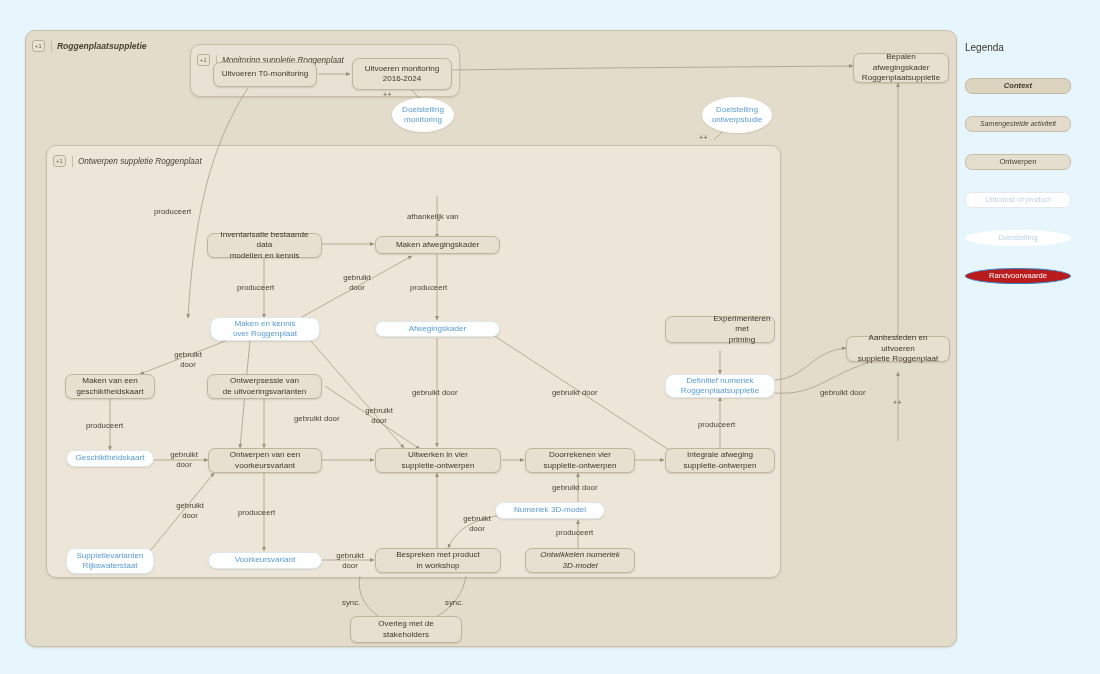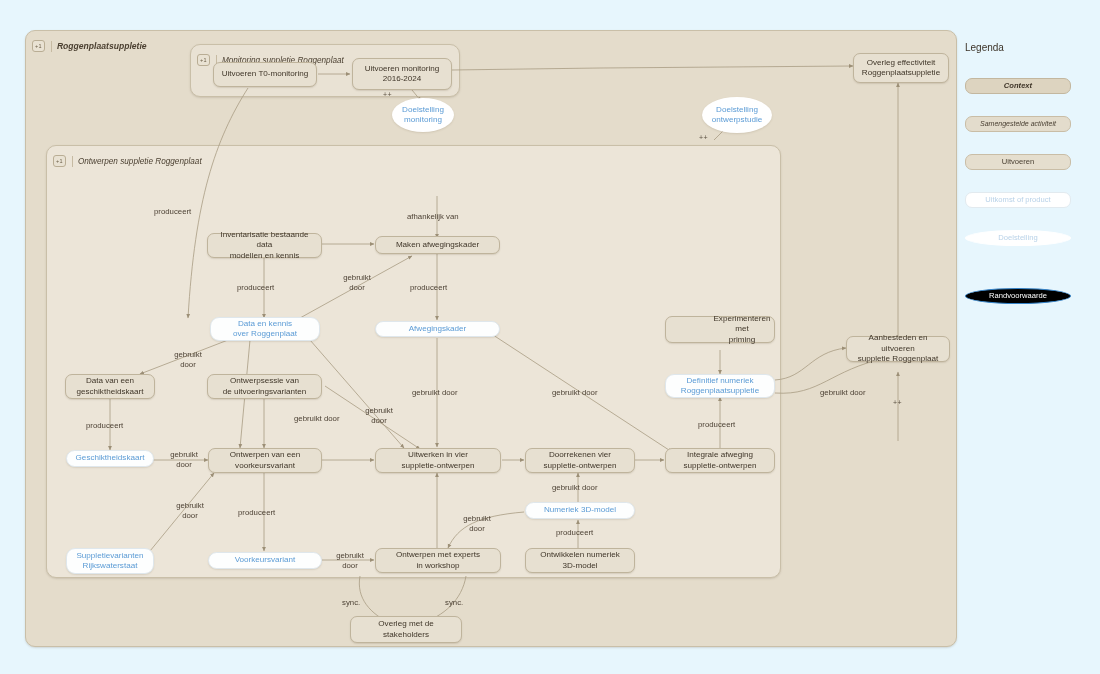--- a/index.html
+++ b/index.html
@@ -115,21 +115,21 @@
   .litem{
     width:106px;box-sizing:border-box;
     text-align:center;font-size:7.6px;line-height:12px;
     border-radius:7px;padding:1px 2px;
   }
   .litem.context{background:#ddd4c0;border:1px solid #c3b79f;font-weight:bold;font-style:italic;color:#3f3528;}
   .litem.comp{background:#e3dccc;border:1px solid #c9bda6;font-style:italic;font-size:7px;color:#4a4033;}
   .litem.act{background:#e5dece;border:1px solid #c9bda6;color:#4a4033;}
   .litem.prod{background:#ffffff;border:1px solid #e2eaef;color:#b9d2e8;}
   .litem.goal{background:#ffffff;border:1px solid #ffffff;border-radius:50%;color:#b9d2e8;}
-  .litem.pre{background:#000000;border:1px solid #3583c8;border-radius:50%;color:#ffffff;margin-top:20px;}
+  .litem.pre{background:#b91c1c;border:1px solid #3583c8;border-radius:50%;color:#ffffff;}
 </style>
 </head>
 <body>
 
 <div id="root">
 
   <div class="ctx" id="ctx-root" style="left:25px;top:30px;width:930px;height:615px;">
     <div class="ctx-head">
       <span class="badge">+1</span>
       <span class="ctx-title bold">Roggenplaatsuppletie</span>
@@ -237,21 +237,21 @@
   <div class="node activity" style="left:213px;top:62px;width:104px;height:25px;">
       <span>Uitvoeren T0-monitoring</span>
     </div>
 
   <div class="node activity" style="left:352px;top:58px;width:100px;height:32px;">
       <span style="white-space:pre-line;">Uitvoeren monitoring
 2016-2024</span>
     </div>
 
   <div class="node activity" style="left:853px;top:53px;width:96px;height:30px;">
-      <span style="white-space:pre-line;">Overleg effectiviteit
+      <span style="white-space:pre-line;">Bepalen afwegingskader
 Roggenplaatsuppletie</span>
     </div>
 
   <div class="node goal" style="left:392px;top:98px;width:62px;height:34px;">
       <span style="white-space:pre-line;">Doelstelling
 monitoring</span>
     </div>
 
   <div class="node goal" style="left:702px;top:97px;width:70px;height:36px;">
       <span style="white-space:pre-line;">Doelstelling
@@ -262,40 +262,40 @@
   <div class="node activity" style="left:207px;top:233px;width:115px;height:25px;">
       <span style="white-space:pre-line;">Inventarisatie bestaande data
 modellen en kennis</span>
     </div>
 
   <div class="node activity" style="left:375px;top:236px;width:125px;height:18px;">
       <span>Maken afwegingskader</span>
     </div>
 
   <div class="node product" style="left:210px;top:317px;width:110px;height:24px;">
-      <span style="white-space:pre-line;">Data en kennis
+      <span style="white-space:pre-line;">Maken en kennis
 over Roggenplaat</span>
     </div>
 
   <div class="node product" style="left:375px;top:321px;width:125px;height:16px;">
       <span>Afwegingskader</span>
     </div>
 
   <div class="node activity" style="left:665px;top:316px;width:110px;height:27px;">
       <span style="white-space:pre-line;margin-left:44px;">Experimenteren met
 priming</span>
     </div>
 
   <div class="node activity" style="left:846px;top:336px;width:104px;height:26px;">
       <span style="white-space:pre-line;">Aanbesteden en uitvoeren
 suppletie Roggenplaat</span>
     </div>
 
   <div class="node activity" style="left:65px;top:374px;width:90px;height:25px;">
-      <span style="white-space:pre-line;">Data van een
+      <span style="white-space:pre-line;">Maken van een
 geschiktheidskaart</span>
     </div>
 
   <div class="node activity" style="left:207px;top:374px;width:115px;height:25px;">
       <span style="white-space:pre-line;">Ontwerpsessie van
 de uitvoeringsvarianten</span>
     </div>
 
   <div class="node product" style="left:665px;top:374px;width:110px;height:24px;">
       <span style="white-space:pre-line;">Definitief numeriek
@@ -320,40 +320,40 @@
       <span style="white-space:pre-line;">Doorrekenen  vier
 suppletie-ontwerpen</span>
     </div>
 
   <div class="node activity" style="left:665px;top:448px;width:110px;height:25px;">
       <span style="white-space:pre-line;">Integrale afweging
 suppletie-ontwerpen</span>
     </div>
 
 
-  <div class="node product" style="left:525px;top:502px;width:110px;height:17px;">
+  <div class="node product" style="left:495px;top:502px;width:110px;height:17px;">
       <span>Numeriek 3D-model</span>
     </div>
 
   <div class="node product" style="left:66px;top:548px;width:88px;height:26px;">
       <span style="white-space:pre-line;">Suppletievarianten
 Rijkswaterstaat</span>
     </div>
 
   <div class="node product" style="left:208px;top:552px;width:114px;height:17px;">
       <span>Voorkeursvariant</span>
     </div>
 
   <div class="node activity" style="left:375px;top:548px;width:126px;height:25px;">
-      <span style="white-space:pre-line;">Ontwerpen met experts
+      <span style="white-space:pre-line;">Bespreken met product
 in workshop</span>
     </div>
 
   <div class="node activity" style="left:525px;top:548px;width:110px;height:25px;">
-      <span style="white-space:pre-line;">Ontwikkelen numeriek
+      <span style="white-space:pre-line;font-style:italic;">Ontwikkelen numeriek
 3D-model</span>
     </div>
 
   <div class="node activity" style="left:350px;top:616px;width:112px;height:27px;">
       <span style="white-space:pre-line;">Overleg met de
 stakeholders</span>
     </div>
 
   <div class="elab plus" style="left:383px;top:90px;">++</div>
   <div class="elab plus" style="left:699px;top:133px;">++</div>
@@ -388,19 +388,19 @@
   <div class="elab" style="left:698px;top:420px;">produceert</div>
   <div class="elab" style="left:820px;top:388px;">gebruikt door</div>
 
   <div class="elab" style="left:342px;top:598px;">sync.</div>
   <div class="elab" style="left:445px;top:598px;">sync.</div>
 
   <div id="legend">
     <div class="ltitle">Legenda</div>
     <div class="litem context">Context</div>
     <div class="litem comp">Samengestelde activiteit</div>
-    <div class="litem act">Uitvoeren</div>
+    <div class="litem act">Ontwerpen</div>
     <div class="litem prod">Uitkomst of product</div>
     <div class="litem goal">Doelstelling</div>
     <div class="litem pre">Randvoorwaarde</div>
   </div>
 
 </div>
 
 </body></html>

